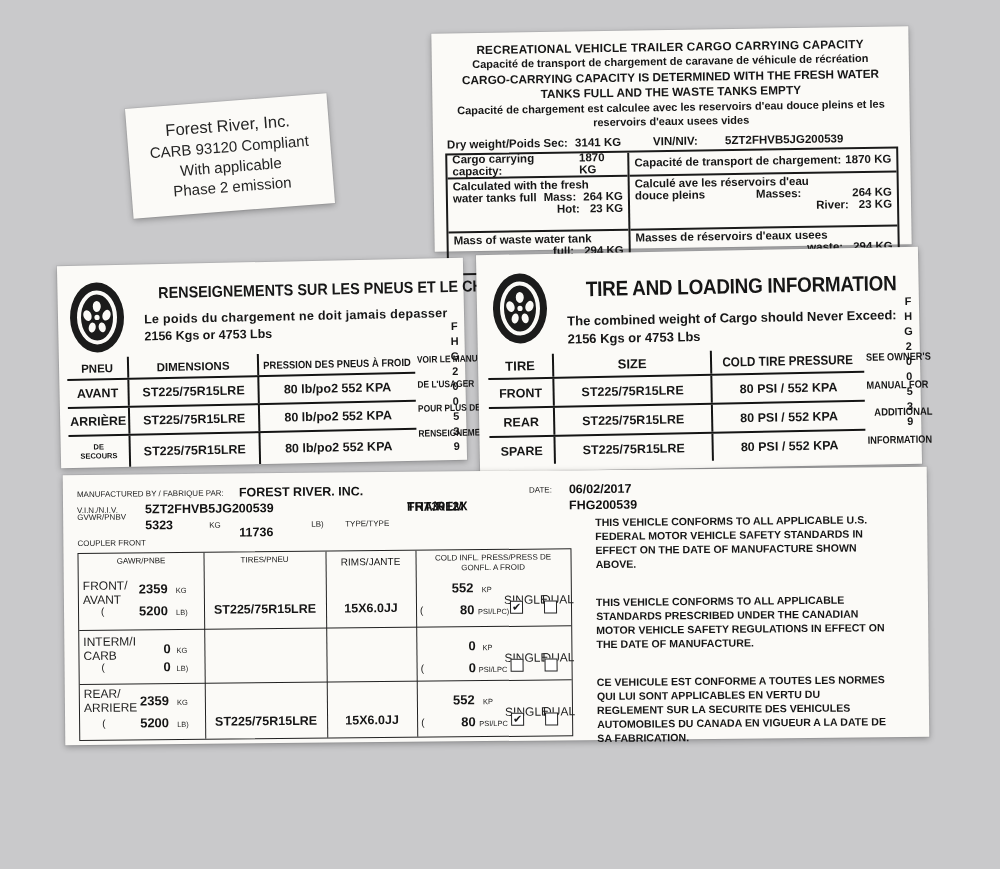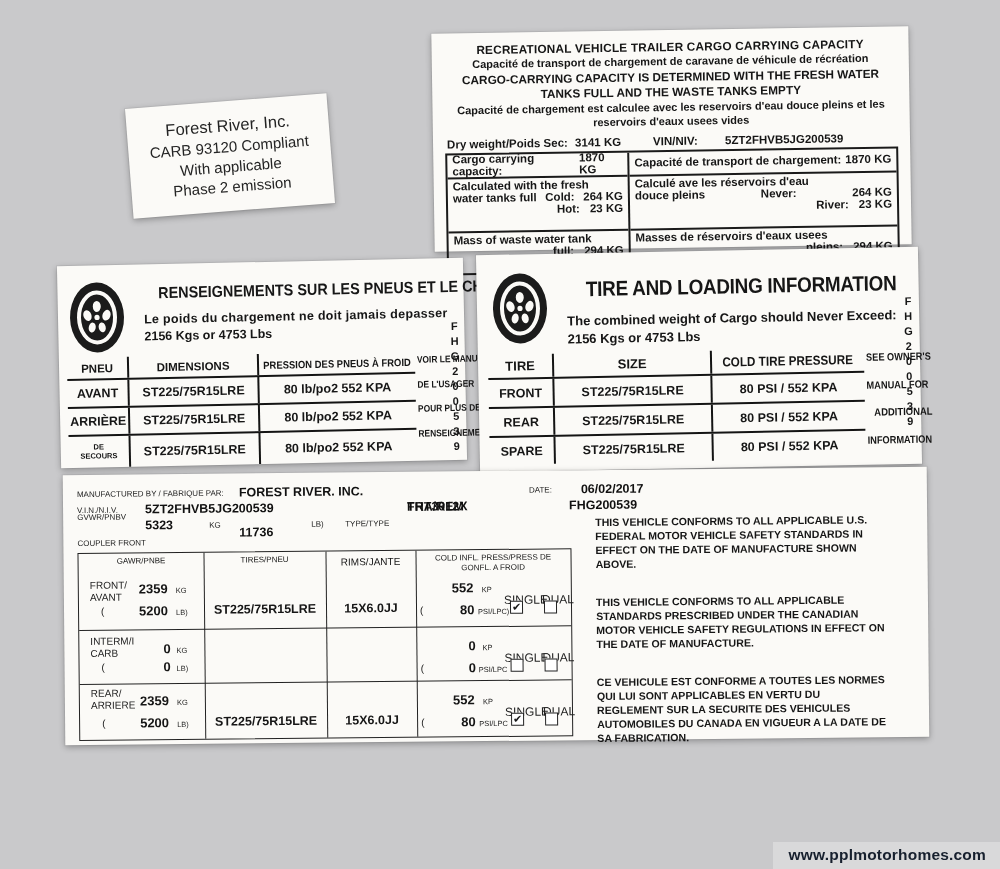--- a/index.html
+++ b/index.html
@@ -93,21 +93,21 @@
   .cert{left:64px;top:471px;width:864px;height:270px;transform:rotate(-.55deg);
     box-sizing:border-box;padding:12px 14px;}
   .cert-head{position:relative;height:66px;font-size:8px;color:#232323;}
   .cert-head .big{font-size:12.5px;font-weight:bold;color:#111;}
   .ch{position:absolute;white-space:nowrap;}
   .cert-table{position:absolute;left:14px;top:78px;width:492px;height:186px;border:1.8px solid #222;box-sizing:content-box;}
   .col{position:absolute;top:0;bottom:0;}
   .col-r{border-right:1.8px solid #222;}
   .hdiv{position:absolute;left:0;right:0;height:0;border-top:1.8px solid #222;}
   .cell-abs{position:absolute;white-space:nowrap;}
-  .axlab{font-size:10px;line-height:1.15;color:#232323;margin-left:7px;}
+  .axlab{font-size:12px;line-height:1.15;color:#232323;}
   .wval{font-size:13px;font-weight:bold;}
   .wunit{font-size:7.5px;color:#232323;}
   .paren{font-size:10px;}
   .sd{font-size:12px;color:#232323;margin-top:8px;}
   .cb{display:inline-block;width:13px;height:13px;border:1.7px solid #222;box-sizing:border-box;
      font-size:11px;line-height:10px;text-align:center;font-weight:bold;vertical-align:middle;background:#fff;}
   .midval{font-size:12.5px;font-weight:bold;text-align:center;}
   .stmts{position:absolute;left:532px;top:46px;width:292px;font-weight:bold;font-size:10.6px;line-height:1.32;}
   .stmts p{margin:0 0 24px 0;}
 
@@ -141,21 +141,21 @@
     <div class="cargo-table">
       <div class="cc-l">
         <div class="cc-row cc-h1">
           <span>Cargo carrying capacity:</span>
           <span>1870 KG</span>
         </div>
         <div class="cc-row cc-h2">
           <div>Calculated with the fresh</div>
           <div class="cc-flex">
             <span>water tanks full</span>
-            <span>Cold:</span>
+            <span>Mass:</span>
             <span>264 KG</span>
           </div>
           <div class="cc-inline">
             <span>Hot:</span>
             <span>23 KG</span>
           </div>
         </div>
         <div class="cc-row cc-h3">
           <div>Mass of waste water tank</div>
           <div class="cc-inline">
@@ -166,32 +166,32 @@
       </div>
       <div>
         <div class="cc-row cc-h1">
           <span>Capacité de transport de chargement:</span>
           <span>1870 KG</span>
         </div>
         <div class="cc-row cc-h2">
           <div>Calculé ave les réservoirs d'eau</div>
           <div class="cc-flex">
             <span>douce pleins</span>
-            <span>Never:</span>
+            <span>Masses:</span>
             <span>264 KG</span>
           </div>
           <div class="cc-inline">
             <span>River:</span>
             <span>23 KG</span>
           </div>
         </div>
         <div class="cc-row cc-h3">
           <div>Masses de réservoirs d'eaux usees</div>
           <div class="cc-inline">
-            <span>pleins:</span>
+            <span>waste:</span>
             <span>294 KG</span>
           </div>
         </div>
       </div>
     </div>
   </div>
 
   <div class="label tirefr">
     <svg class="wheel" style="left:10px;top:14px" width="58" height="76" viewBox="0 0 58 76">
       <ellipse cx="29" cy="38" rx="27" ry="35" fill="#1b1b1b"></ellipse>
@@ -286,21 +286,21 @@
       <div><span class="cond">INFORMATION</span></div>
     </div>
     <div class="vcode">FHG200539</div>
   </div>
 
   <div class="label cert">
     <div class="cert-head">
       <span class="ch" style="left:0;top:3px">MANUFACTURED BY / FABRIQUE PAR:</span>
       <span class="ch big" style="left:162px;top:0">FOREST RIVER. INC.</span>
       <span class="ch" style="left:452px;top:3px">DATE:</span>
-      <span class="ch big" style="left:504px;top:0">06/02/2017</span>
+      <span class="ch big" style="left:492px;top:0">06/02/2017</span>
       <span class="ch" style="left:0;top:19px">V.I.N./N.I.V.</span>
       <span class="ch big" style="left:68px;top:16px">5ZT2FHVB5JG200539</span>
       <span class="ch big" style="left:330px;top:16px">FHT3012X</span>
       <span class="ch big" style="left:492px;top:16px">FHG200539</span>
       <span class="ch" style="left:0;top:26px">GVWR/PNBV</span>
       <span class="ch big" style="left:68px;top:32px">5323</span>
       <span class="ch" style="left:132px;top:35px">KG</span>
       <span class="ch big" style="left:162px;top:40px">11736</span>
       <span class="ch" style="left:234px;top:35px">LB)</span>
       <span class="ch" style="left:268px;top:35px">TYPE/TYPE</span>
@@ -394,14 +394,13 @@
       <div class="hdiv" style="top:130px"></div>
     </div>
 
     <div class="stmts">
       <p>THIS VEHICLE CONFORMS TO ALL APPLICABLE U.S. FEDERAL MOTOR VEHICLE SAFETY STANDARDS IN EFFECT ON THE DATE OF MANUFACTURE SHOWN ABOVE.</p>
       <p>THIS VEHICLE CONFORMS TO ALL APPLICABLE STANDARDS PRESCRIBED UNDER THE CANADIAN MOTOR VEHICLE SAFETY REGULATIONS IN EFFECT ON THE DATE OF MANUFACTURE.</p>
       <p>CE VEHICULE EST CONFORME A TOUTES LES NORMES QUI LUI SONT APPLICABLES EN VERTU DU REGLEMENT SUR LA SECURITE DES VEHICULES AUTOMOBILES DU CANADA EN VIGUEUR A LA DATE DE SA FABRICATION.</p>
     </div>
   </div>
 
-  <div class="wm">www.pplmotorhomes.com</div>
 </div>
 
 </body></html>

